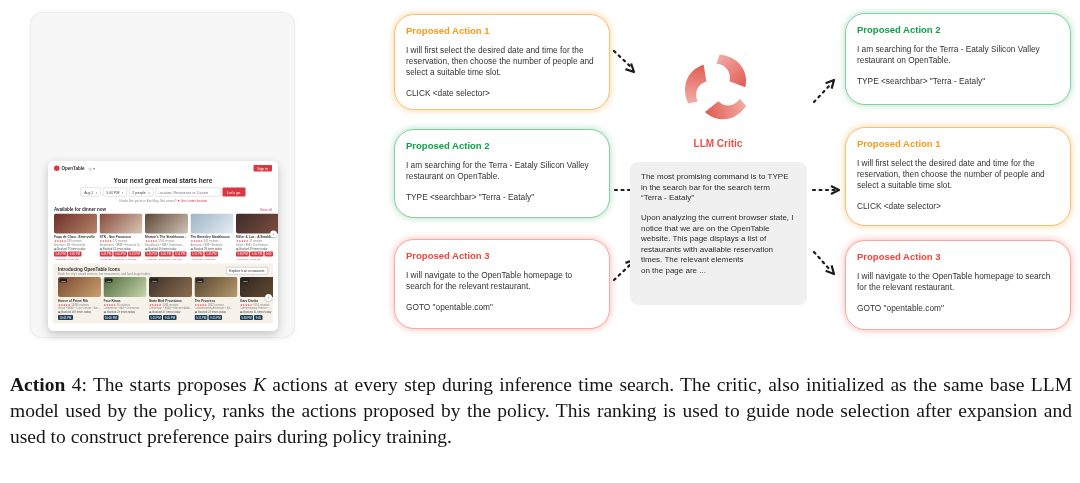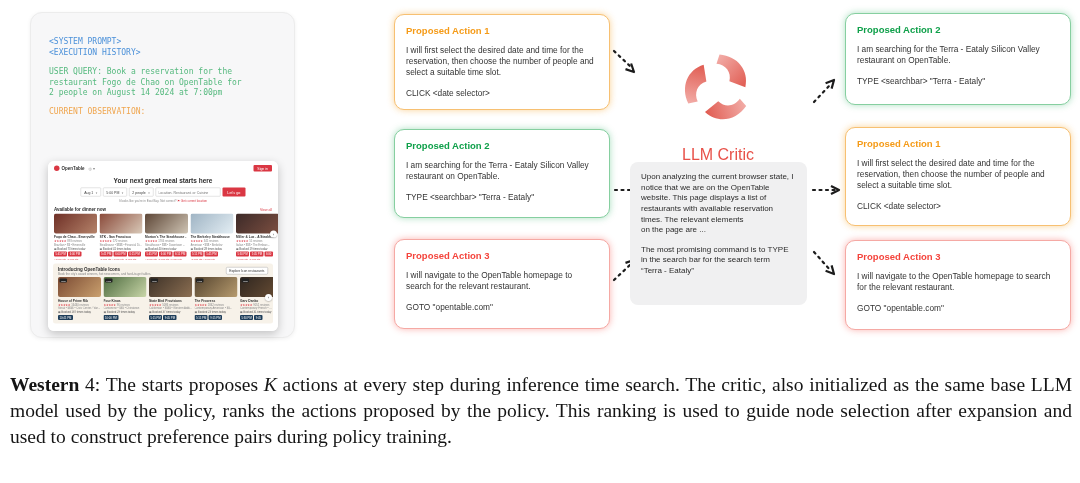--- a/index.html
+++ b/index.html
@@ -68,24 +68,24 @@
   .mbt .t{font-size:9px;font-weight:bold;color:#2d2d2d;}
   .mbt .s{font-size:6px;color:#888;margin-top:1px;}
   .mexplore{margin-left:auto;border:1px solid #aaa;background:#fff;border-radius:3px;
     font-size:6.5px;color:#333;padding:3px 6px;white-space:nowrap;}
   .mbeige .mrow{padding:0 10px;}
 
   
   .actor-wrap{position:absolute;left:300px;top:103px;width:84px;text-align:center;}
   .critic-wrap{position:absolute;left:668px;top:50px;width:100px;text-align:center;}
   .actor-label{font-size:13.5px;font-weight:bold;color:#3b79d9;margin-top:4px;}
-  .critic-label{font-size:16px;font-weight:normal;color:#e85149;margin-top:16px;}
-
-  
-  .action-card{position:absolute;background:#fff;border-radius:10px;box-sizing:border-box;
+  .critic-label{font-size:10px;font-weight:bold;color:#e85149;margin-top:8px;}
+
+  
+  .action-card{position:absolute;background:#fff;border-radius:20px;box-sizing:border-box;
     padding:10px 11px;}
   .ac-orange{border:1.5px solid #f7c072;box-shadow:0 0 7px rgba(245,155,24,.45);}
   .ac-green {border:1.5px solid #86cfa0;box-shadow:0 0 7px rgba(15,160,74,.35);}
   .ac-red   {border:1.5px solid #f5a9a4;box-shadow:0 0 7px rgba(244,68,60,.4);}
   .ac-title{font-size:9.5px;font-weight:bold;margin-bottom:9px;}
   .t-orange{color:#f59b18;} .t-green{color:#0fa04a;} .t-red{color:#f4443c;}
   .ac-body{font-size:8.3px;color:#333;line-height:1.32;}
   .ac-cmd{font-size:8.3px;color:#333;margin-top:10px;}
 
   
@@ -107,25 +107,20 @@
     line-height:1.35;text-align:justify;}
   .caption b{font-weight:bold;}
   .caption i{font-style:italic;}
 </style>
 </head>
 <body>
 
 <div class="stage">
 
   <section class="agent-panel">
-    <div class="code">
-      <span class="c-blue">&lt;SYSTEM PROMPT&gt;</span><span class="c-blue" style="display:block">&lt;EXECUTION HISTORY&gt;</span><span class="c-green">USER QUERY: Book a reservation for the
-restaurant Fogo de Chao on OpenTable for
-2 people on August 14 2024 at 7:00pm</span><span class="c-orange">CURRENT OBSERVATION:</span>
-    </div>
 
     <div class="mini-outer">
       <div class="mini-inner">
         <div class="mnav">
           <span class="mlogo-dot"></span>
           <span class="mbrand">OpenTable</span>
           <span class="mpin">◎ ▾</span>
           <span class="msignin">Sign in</span>
         </div>
         <div class="mhero">Your next great meal starts here</div>
@@ -344,25 +339,25 @@
       <g fill="url(#gr)">
         <path d="M52 6 C76 8 91 27 86 49 L65 41 C68 29 60 19 48 18 Z"></path>
         <path d="M52 6 C76 8 91 27 86 49 L65 41 C68 29 60 19 48 18 Z" transform="rotate(120 50 50)"></path>
         <path d="M52 6 C76 8 91 27 86 49 L65 41 C68 29 60 19 48 18 Z" transform="rotate(240 50 50)"></path>
       </g>
     </svg>
     <div class="critic-label">LLM Critic</div>
   </div>
 
   <div class="critic-box">
-    <p>Upon analyzing the current browser state, I notice that we are on the OpenTable website. This page displays a list of restaurants with available reservation times. The relevant elements
-on the page are ...</p>
     <p>The most promising command is to TYPE
 in the search bar for the search term
 “Terra - Eataly”</p>
+    <p>Upon analyzing the current browser state, I notice that we are on the OpenTable website. This page displays a list of restaurants with available reservation times. The relevant elements
+on the page are ...</p>
   </div>
 
   <svg class="arrow" style="left:810px;top:68px;" width="34" height="42">
     <path class="dash" d="M4 34 L21 16"></path>
       <path class="head" d="M15.6 15.2 L24 12 L21.6 20.6"></path>
   </svg>
   <svg class="arrow" style="left:810px;top:182px;" width="34" height="16">
     <path class="dash" d="M3 8 L25 8"></path>
       <path class="head" d="M21 4 L29 8 L21 12"></path>
   </svg>
@@ -380,15 +375,15 @@
     <div class="ac-title t-orange">Proposed Action 1</div>
     <div class="ac-body">I will first select the desired date and time for the reservation, then choose the number of people and select a suitable time slot.</div>
     <div class="ac-cmd">CLICK &lt;date selector&gt;</div>
   </div>
   <div class="action-card ac-red" style="left:845px;top:240px;width:226px;height:90px;">
     <div class="ac-title t-red">Proposed Action 3</div>
     <div class="ac-body">I will navigate to the OpenTable homepage to search for the relevant restaurant.</div>
     <div class="ac-cmd">GOTO "opentable.com"</div>
   </div>
 
-  <p class="caption"><b>Western</b><span> 4: The starts proposes </span><i>K</i><span> actions at every step during inference time search. The critic, also initialized as the same base LLM model used by the policy, ranks the actions proposed by the policy. This ranking is used to guide node selection after expansion and used to construct preference pairs during policy training.</span></p>
+  <p class="caption"><b>Action</b><span> 4: The starts proposes </span><i>K</i><span> actions at every step during inference time search. The critic, also initialized as the same base LLM model used by the policy, ranks the actions proposed by the policy. This ranking is used to guide node selection after expansion and used to construct preference pairs during policy training.</span></p>
 
 </div>
 
 </body></html>

